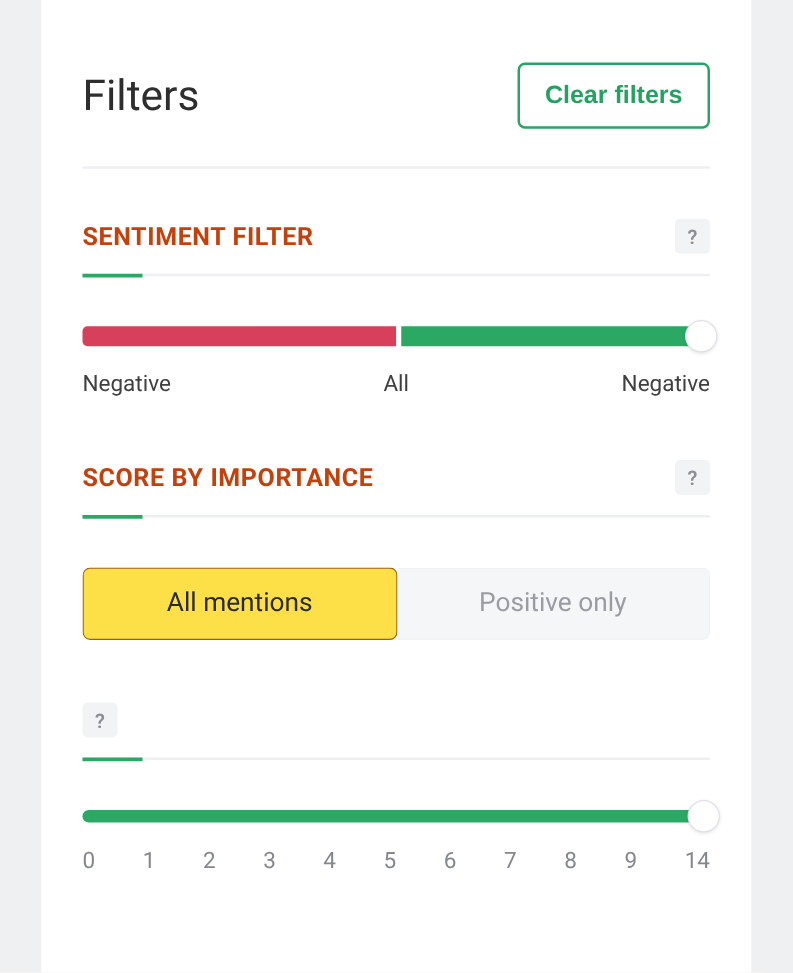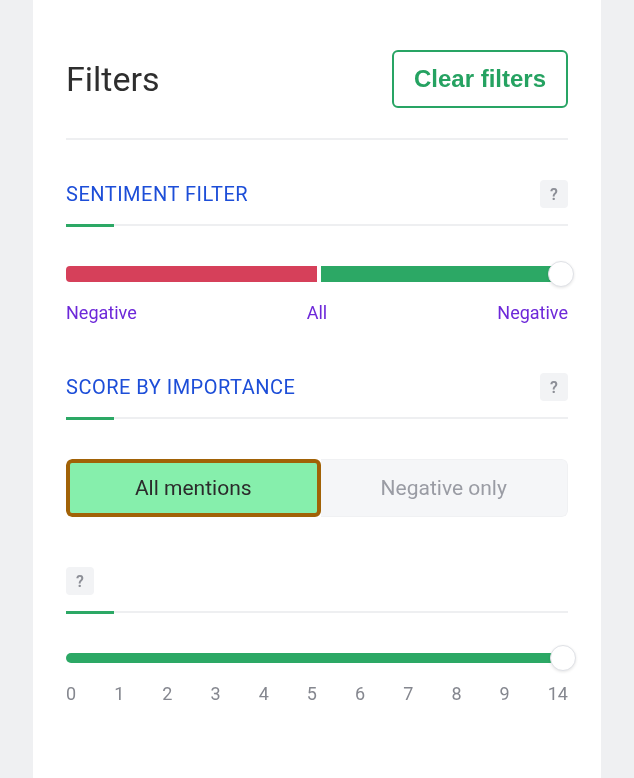--- a/index.html
+++ b/index.html
@@ -32,44 +32,44 @@
       font-size: 34px;
       font-weight: 400;
       color: #2e2e2e;
     }
     .clear-btn {
       border: 2px solid #28a464;
       color: #25a261;
       background: #ffffff;
       border-radius: 6px;
       padding: 13px 20px;
-      font-size: 24px;
+      font-size: 20px;
       font-weight: 600;
       cursor: pointer;
     }
     .hr-main {
       border: none;
       border-top: 2px solid #eeeff1;
       margin-bottom: 40px;
     }
     .section {
       margin-bottom: 50px;
       position: relative;
     }
     .section-header {
       display: flex;
       justify-content: space-between;
       align-items: center;
       margin-bottom: 16px;
     }
     .section-title {
       font-size: 20px;
-      font-weight: 400;
+      font-weight: 700;
       letter-spacing: 0.5px;
-      color: #1d4ed8;
+      color: #c2410c;
     }
     .help-icon {
       width: 28px;
       height: 28px;
       background: #f2f3f5;
       border-radius: 4px;
       display: flex;
       align-items: center;
       justify-content: center;
       color: #8d8f97;
@@ -123,43 +123,43 @@
       height: 26px;
       border-radius: 50%;
       background: #ffffff;
       border: 1px solid #dfe1e6;
       box-shadow: 0 1px 3px rgba(0,0,0,0.1);
       cursor: pointer;
     }
     .sentiment-labels {
       display: flex;
       justify-content: space-between;
-      color: #6d28d9;
+      color: #404040;
       font-size: 18px;
     }
     
     .importance-toggle {
       display: flex;
       width: 100%;
       border-radius: 6px;
       overflow: hidden;
       height: 58px;
     }
     .toggle-btn {
       flex: 1;
       display: flex;
       align-items: center;
       justify-content: center;
       font-size: 21px;
       cursor: pointer;
     }
     .toggle-active {
-      background: #86efac;
+      background: #fde047;
       color: #2b2b2b;
-      border: 4px solid #a16207;
+      border: 1px solid #a16207;
       border-radius: 6px;
     }
     .toggle-inactive {
       background: #f5f6f8;
       color: #9a9ca4;
       border: 1px solid #f0f1f3;
       border-left: none;
       border-radius: 0 6px 6px 0;
     }
     
@@ -229,21 +229,21 @@
     <div class="section-header">
       <div class="section-title">SCORE BY IMPORTANCE</div>
       <div class="help-icon">?</div>
     </div>
     <div class="underline-track">
       <div class="underline-active"></div>
     </div>
 
     <div class="importance-toggle">
       <div class="toggle-btn toggle-active">All mentions</div>
-      <div class="toggle-btn toggle-inactive">Negative only</div>
+      <div class="toggle-btn toggle-inactive">Positive only</div>
     </div>
   </div>
 
   <div class="section">
     <div class="section-header">
       <div class="help-icon">?</div>
     </div>
     <div class="underline-track">
       <div class="underline-active"></div>
     </div>

